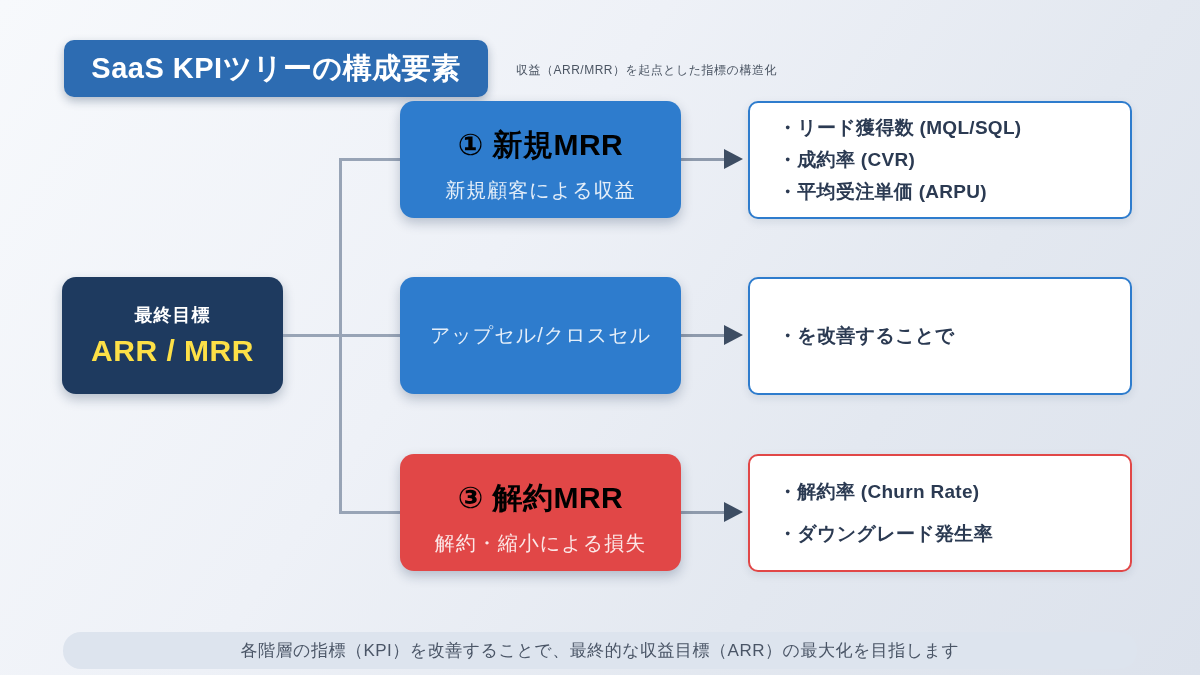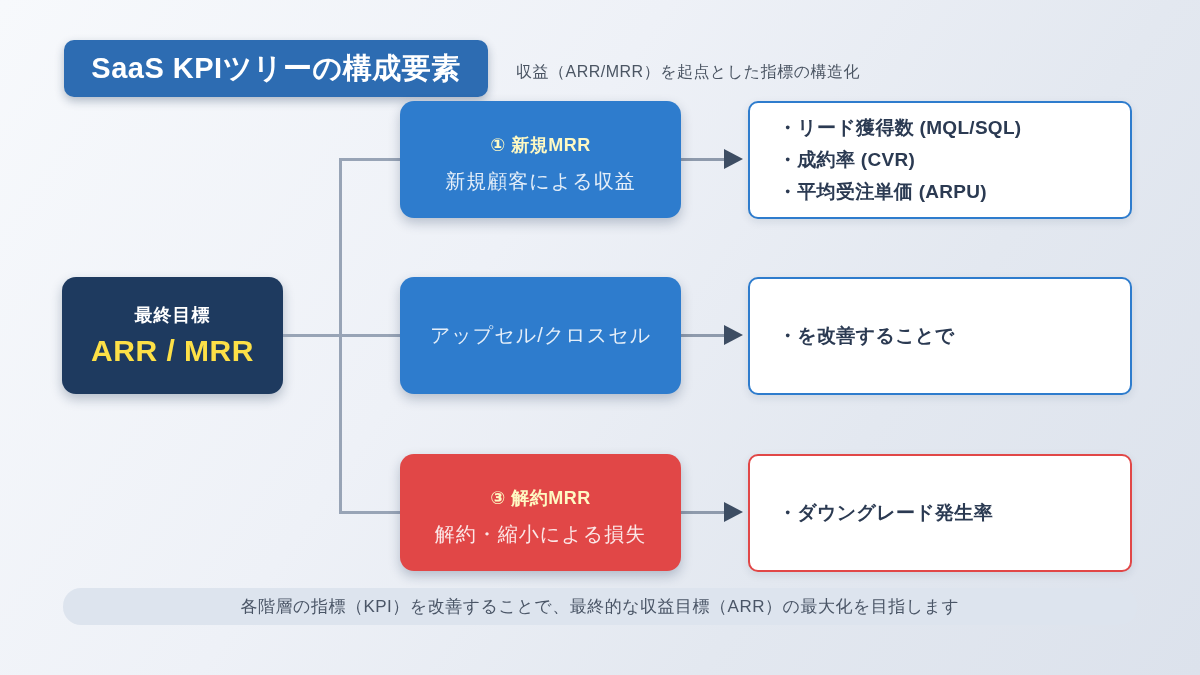--- a/index.html
+++ b/index.html
@@ -11,21 +11,21 @@
   
   .title-badge{
     position:absolute;left:64px;top:40px;width:424px;height:57px;
     background:#2d6cb2;border-radius:10px;
     display:flex;align-items:center;justify-content:center;
     box-shadow:0 4px 10px rgba(20,45,80,.30);
   }
   .title-badge span{color:#ffffff;font-size:29px;font-weight:bold;letter-spacing:.5px;}
   .subtitle{
     position:absolute;left:516px;top:62px;
-    color:#4b5563;font-size:16px;letter-spacing:.5px;
+    color:#4b5563;font-size:12px;letter-spacing:.5px;
   }
   
   .goal-box{
     position:absolute;left:62px;top:277px;width:221px;height:117px;
     background:#1e3a5f;border-radius:14px;
     display:flex;flex-direction:column;align-items:center;justify-content:center;gap:7px;
     box-shadow:0 5px 12px rgba(20,45,80,.28);
   }
   .goal-label{color:#ffffff;font-size:18px;font-weight:bold;letter-spacing:1px;}
   .goal-value{color:#fde047;font-size:30px;font-weight:bold;letter-spacing:.5px;}
@@ -48,37 +48,37 @@
   .r3 .arrow-line{top:511px}.r3 .arrow-head{top:502px}
   
   .branch-card{
     position:absolute;left:400px;width:281px;height:117px;border-radius:14px;
     display:flex;flex-direction:column;align-items:center;justify-content:center;gap:11px;
     box-shadow:0 5px 12px rgba(20,45,80,.25);
   }
   .branch-blue{background:#2e7ccd;}
   .branch-red{background:#e14747;}
   .bc1{top:101px}.bc2{top:277px}.bc3{top:454px}
-  .branch-title{color:#fef9c3;font-size:18px;font-weight:bold;letter-spacing:.5px;margin-top:9px;}
+  .branch-title{color:#000000;font-size:30px;font-weight:bold;letter-spacing:.5px;margin-top:9px;}
   .branch-subtitle{color:rgba(255,255,255,.87);font-size:20px;letter-spacing:1px;}
   
   .metric-card{
     position:absolute;left:748px;width:384px;height:118px;border-radius:10px;
     background:#ffffff;box-sizing:border-box;
     display:flex;flex-direction:column;justify-content:space-evenly;
     padding:6px 15px 6px 28px;
     box-shadow:0 3px 8px rgba(20,45,80,.10);
   }
   .metric-blue{border:2px solid #2e7ccd;}
   .metric-red{border:2px solid #e14747;}
   .mc1{top:101px}.mc2{top:277px}.mc3{top:454px}
   .metric{color:#2b3a52;font-size:19px;font-weight:bold;letter-spacing:.3px;}
   
   .footer-pill{
-    position:absolute;left:63px;top:588px;width:1074px;height:37px;
+    position:absolute;left:63px;top:632px;width:1074px;height:37px;
     background:#dde4ee;border-radius:18px;
     display:flex;align-items:center;justify-content:center;
   }
   .footer-pill span{color:#4a5566;font-size:17px;letter-spacing:.5px;}
 </style>
 </head>
 <body>
 
 <div class="canvas">
 
@@ -125,20 +125,21 @@
 
   <div class="metric-card metric-blue mc1">
     <div class="metric">・リード獲得数 (MQL/SQL)</div>
     <div class="metric">・成約率 (CVR)</div>
     <div class="metric">・平均受注単価 (ARPU)</div>
   </div>
   <div class="metric-card metric-blue mc2">
     <div class="metric">・を改善することで</div>
   </div>
   <div class="metric-card metric-red mc3">
+    <div class="metric">・解約率 (Churn Rate)</div>
     <div class="metric">・ダウングレード発生率</div>
   </div>
 
   <div class="footer-pill">
     <span>各階層の指標（KPI）を改善することで、最終的な収益目標（ARR）の最大化を目指します</span>
   </div>
 
 </div>
 
 </body></html>

